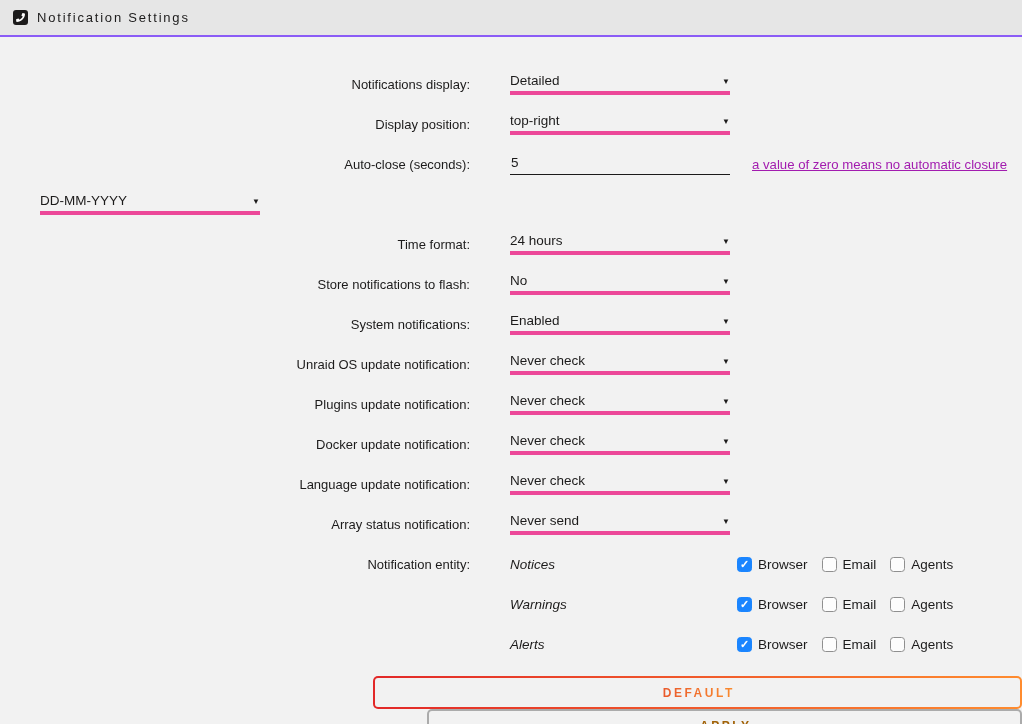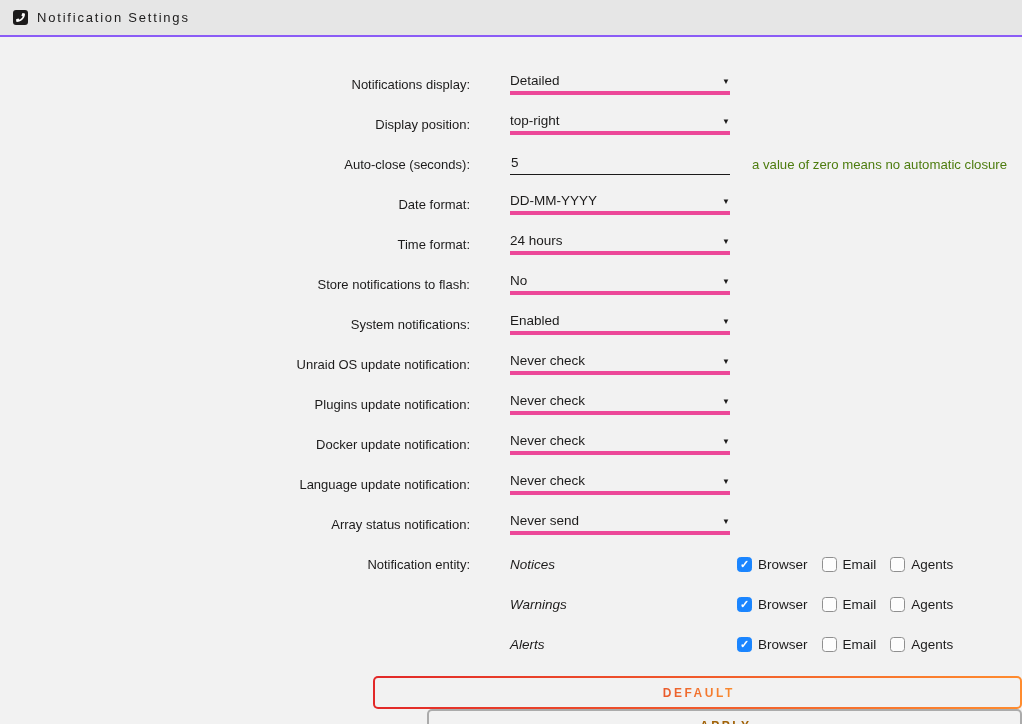--- a/index.html
+++ b/index.html
@@ -61,21 +61,22 @@
     font-size:13.5px;
     color:#1c1b1b;
     padding:0 0 3px 1px;
     outline:none;
     display:block;
   }
   .field-note {
     margin-left:22px;
     font-size:13.2px;
     white-space:nowrap;
-    color:#4d7c0f;
+    color:#a21caf;
+    text-decoration:underline;
   }
   
   .entity-name {
     margin-left:40px;
     width:227px; flex:none;
     font-style:italic;
     font-size:13.5px;
   }
   .check-group { display:flex; align-items:center; }
   .check-item { display:flex; align-items:center; }
@@ -168,21 +169,20 @@
   </div>
       <div class="row">
     <div class="row-label">Auto-close (seconds):</div>
     <div class="control">
 
       <input class="text-field" type="text" value="5" style="">
     </div>
     <div class="field-note">a value of zero means no automatic closure</div>
   </div>
       <div class="row">
-    <div class="row-label">Date format:</div>
     <div class="control">
       <div class="field">
         <span>DD-MM-YYYY</span>
         <span class="select-arrow">▼</span>
       </div>
 
     </div>
 
   </div>
       <div class="row">

